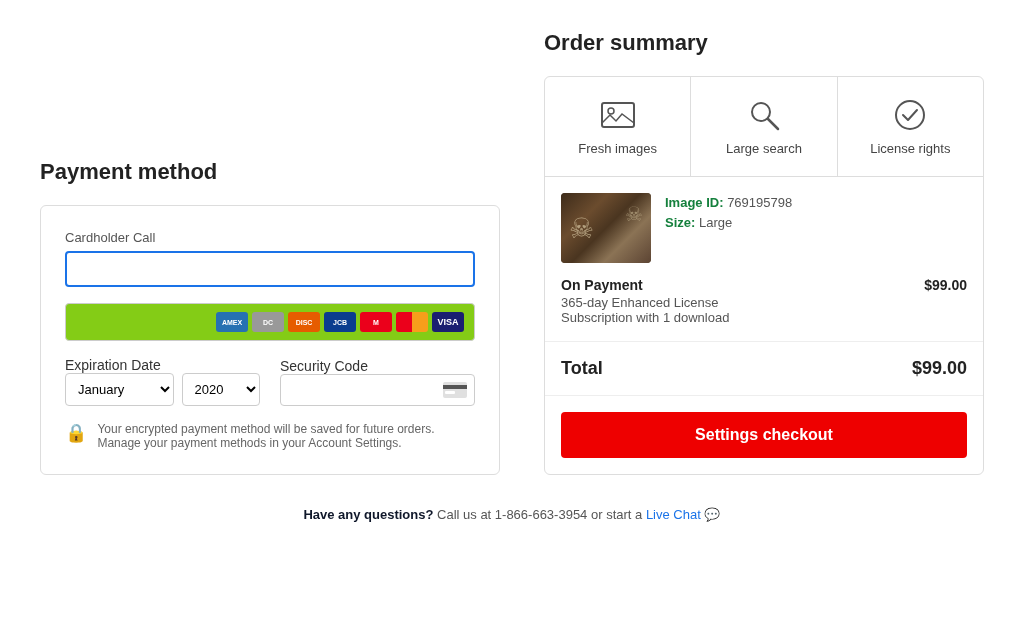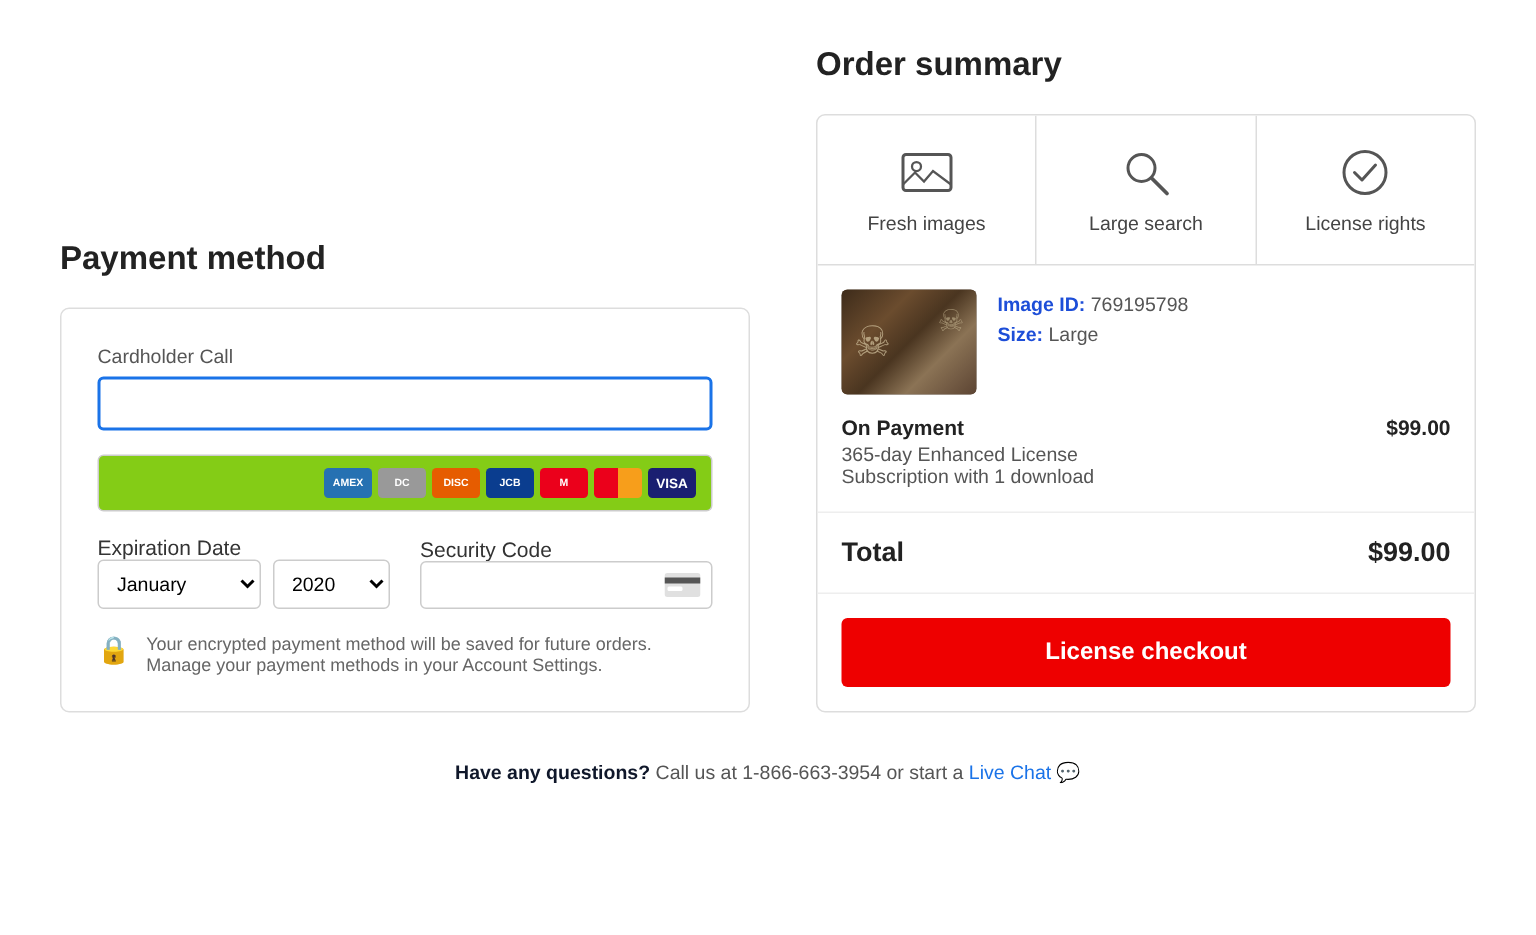--- a/index.html
+++ b/index.html
@@ -224,21 +224,21 @@
     .order-info {
       flex: 1;
     }
     .order-info p {
       font-size: 13px;
       color: #555;
       line-height: 1.5;
     }
     .order-info span.label {
       font-weight: bold;
-      color: #1d4ed8;
+      color: #15803d;
     }
     .order-pricing {
       display: flex;
       justify-content: space-between;
       align-items: flex-start;
       margin-top: 14px;
     }
     .order-pricing .plan-info {
       font-size: 13px;
       color: #555;
@@ -443,21 +443,21 @@
             </div>
             <div class="price">$99.00</div>
           </div>
         </div>
 
         <div class="total-row">
           <span class="total-label">Total</span>
           <span class="total-amount">$99.00</span>
         </div>
 
-        <button class="checkout-btn">License checkout</button>
+        <button class="checkout-btn">Settings checkout</button>
 
       </div>
     </div>
 
   </div>
 
   <div class="footer-questions">
     <strong>Have any questions?</strong><span> Call us at 1-866-663-3954 or start a </span><a href="#" class="live-chat-link">Live Chat</a> <span>💬</span>
   </div>
 

